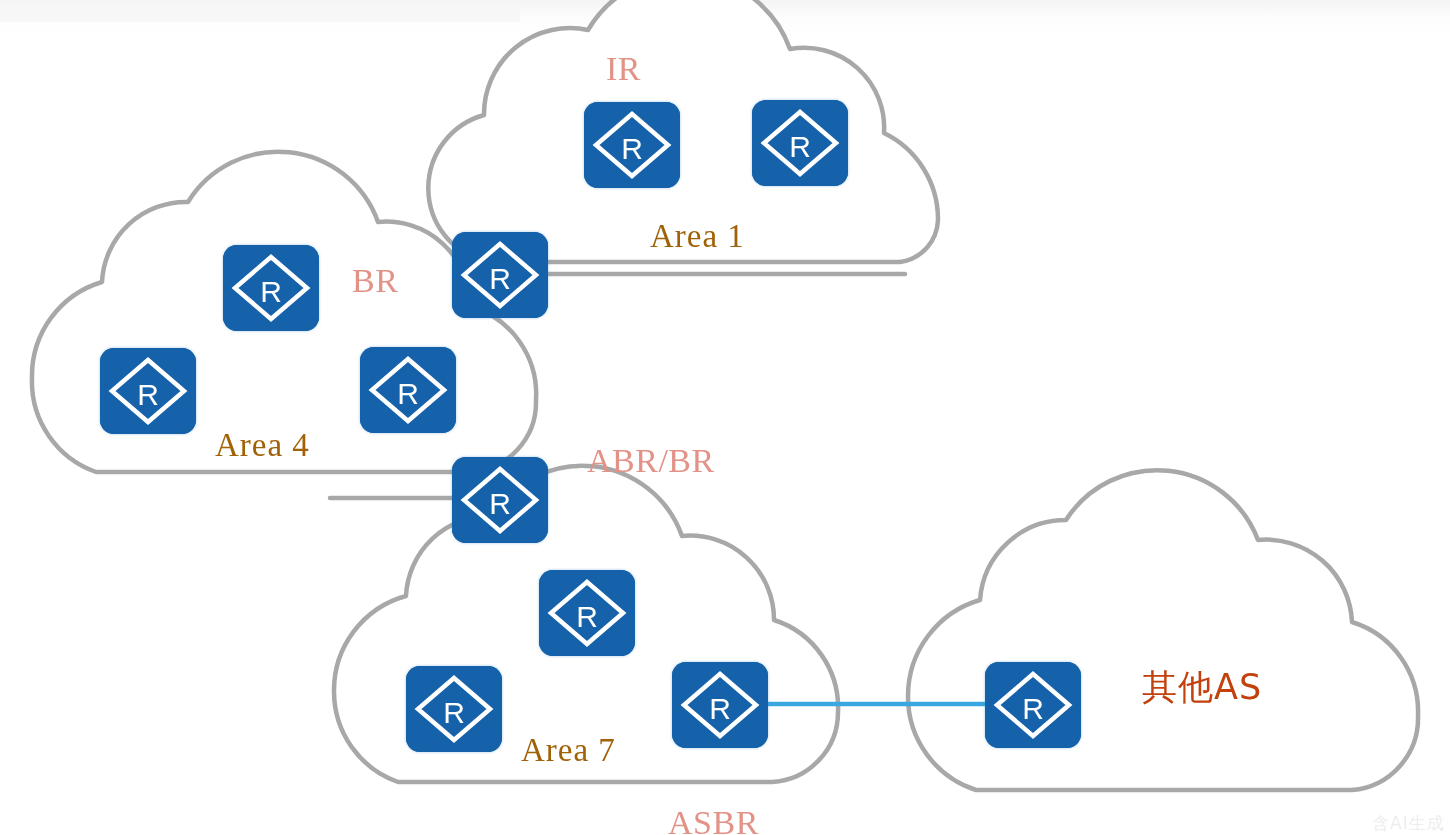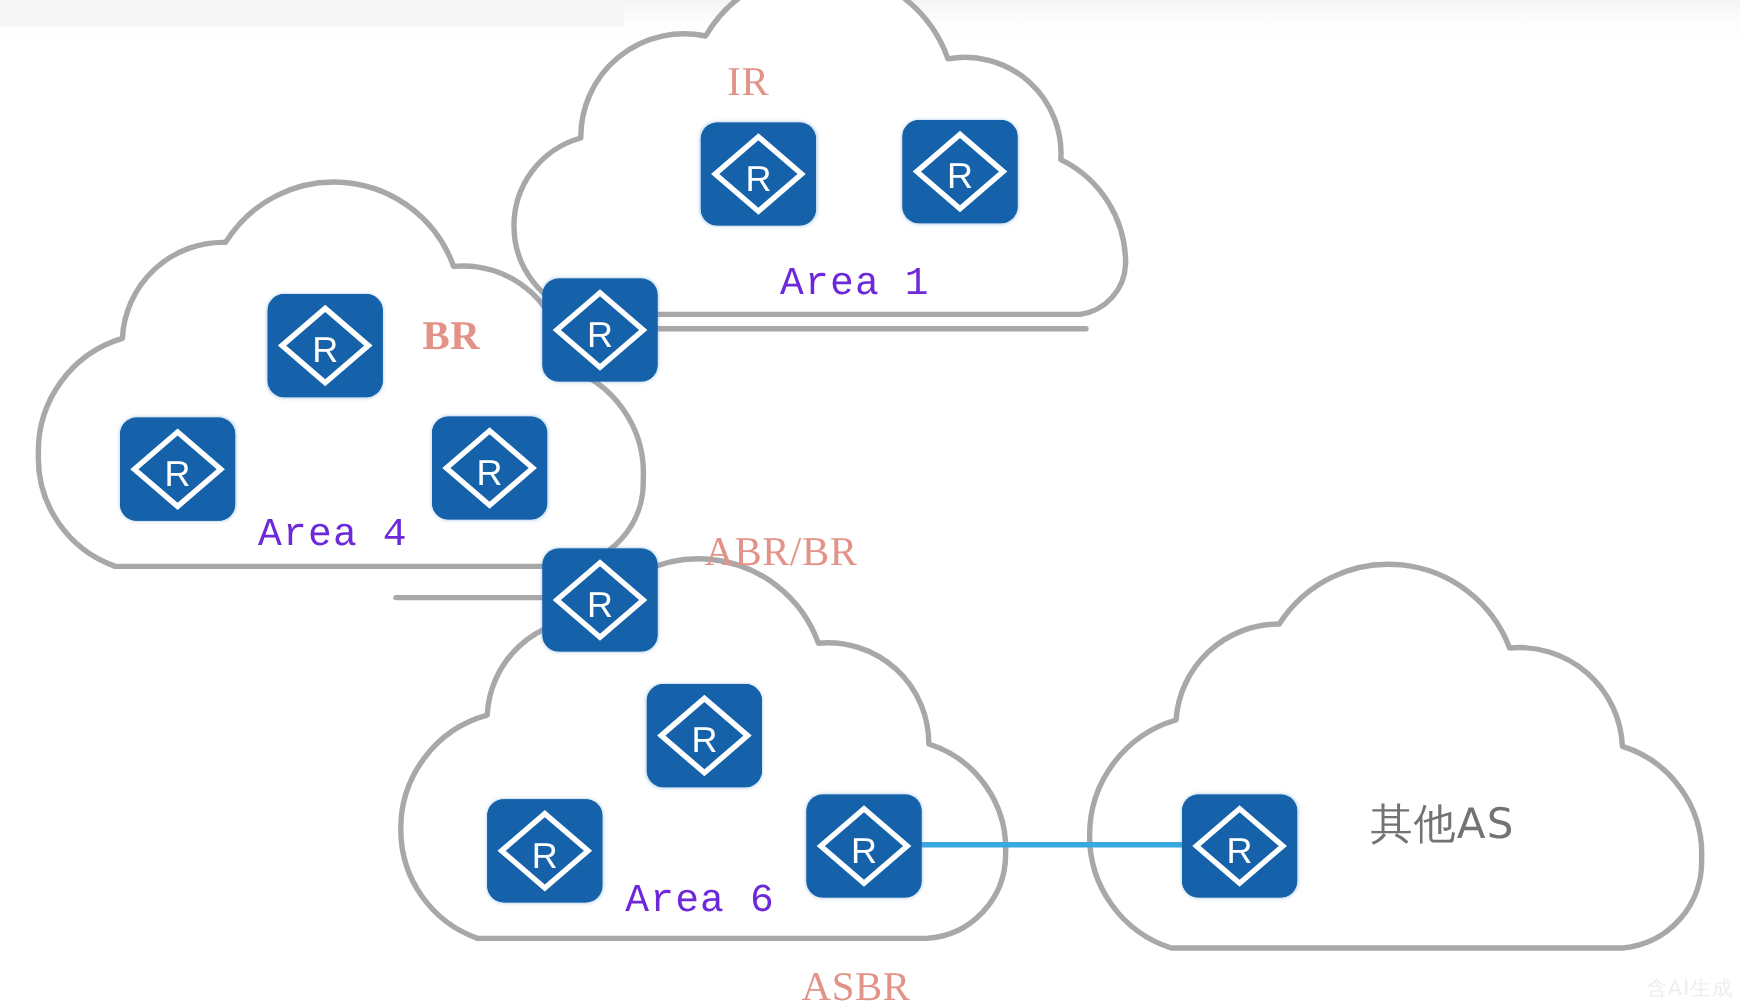--- a/index.html
+++ b/index.html
@@ -58,35 +58,35 @@
     width: 100%;
     height: 100%;
   }
   
   .label {
     position: absolute;
     white-space: nowrap;
     line-height: 1;
   }
   .area-label {
-    font-family: Liberation Mono, monospace;
+    font-family: Liberation Serif, serif;
     font-size: 33px;
-    color: #6d28d9;
+    color: #a16207;
     letter-spacing: 1px;
   }
   .role-label {
     font-family: "Liberation Serif", "DejaVu Serif", serif;
     font-size: 34px;
     color: #e29287;
     letter-spacing: 0.5px;
   }
   .as-label {
     font-family: "DejaVu Sans", "Liberation Sans", sans-serif;
     font-size: 35px;
-    color: #737373;
+    color: #c2410c;
     letter-spacing: 1px;
   }
   .watermark {
     position: absolute;
     font-family: "DejaVu Sans", "Liberation Sans", sans-serif;
     font-size: 17px;
     color: #ededed;
     letter-spacing: 1px;
     white-space: nowrap;
   }
@@ -230,29 +230,29 @@
   <div class="router" style="left:985px; top:662px;">
     <svg viewBox="0 0 96 86" xmlns="http://www.w3.org/2000/svg">
       <rect x="0" y="0" width="96" height="86" rx="14" fill="#1562aa"></rect>
       <polygon points="48,12 84,43 48,74 12,43" fill="none" stroke="#ffffff" stroke-width="4.5"></polygon>
       <text x="48" y="57" text-anchor="middle" font-family="Liberation Sans, sans-serif" font-size="30" fill="#ffffff">R</text>
     </svg>
   </div>
 
   <div class="label role-label" style="left:606px; top:52px;">IR</div>
 
-  <div class="label role-label" style="left:352px; top:264px;font-weight:bold;">BR</div>
+  <div class="label role-label" style="left:352px; top:264px;">BR</div>
 
   <div class="label role-label" style="left:587px; top:444px;">ABR/BR</div>
 
   <div class="label role-label" style="left:668px; top:806px;">ASBR</div>
 
   <div class="label area-label" style="left:650px; top:220px;">Area 1</div>
 
   <div class="label area-label" style="left:215px; top:429px;">Area 4</div>
 
-  <div class="label area-label" style="left:521px; top:734px;">Area 6</div>
+  <div class="label area-label" style="left:521px; top:734px;">Area 7</div>
 
   <div class="label as-label" style="left:1142px; top:670px;">其他AS</div>
 
   <div class="watermark" style="left:1372px; top:812px;">含AI生成</div>
 
 </div>
 
 </body></html>

